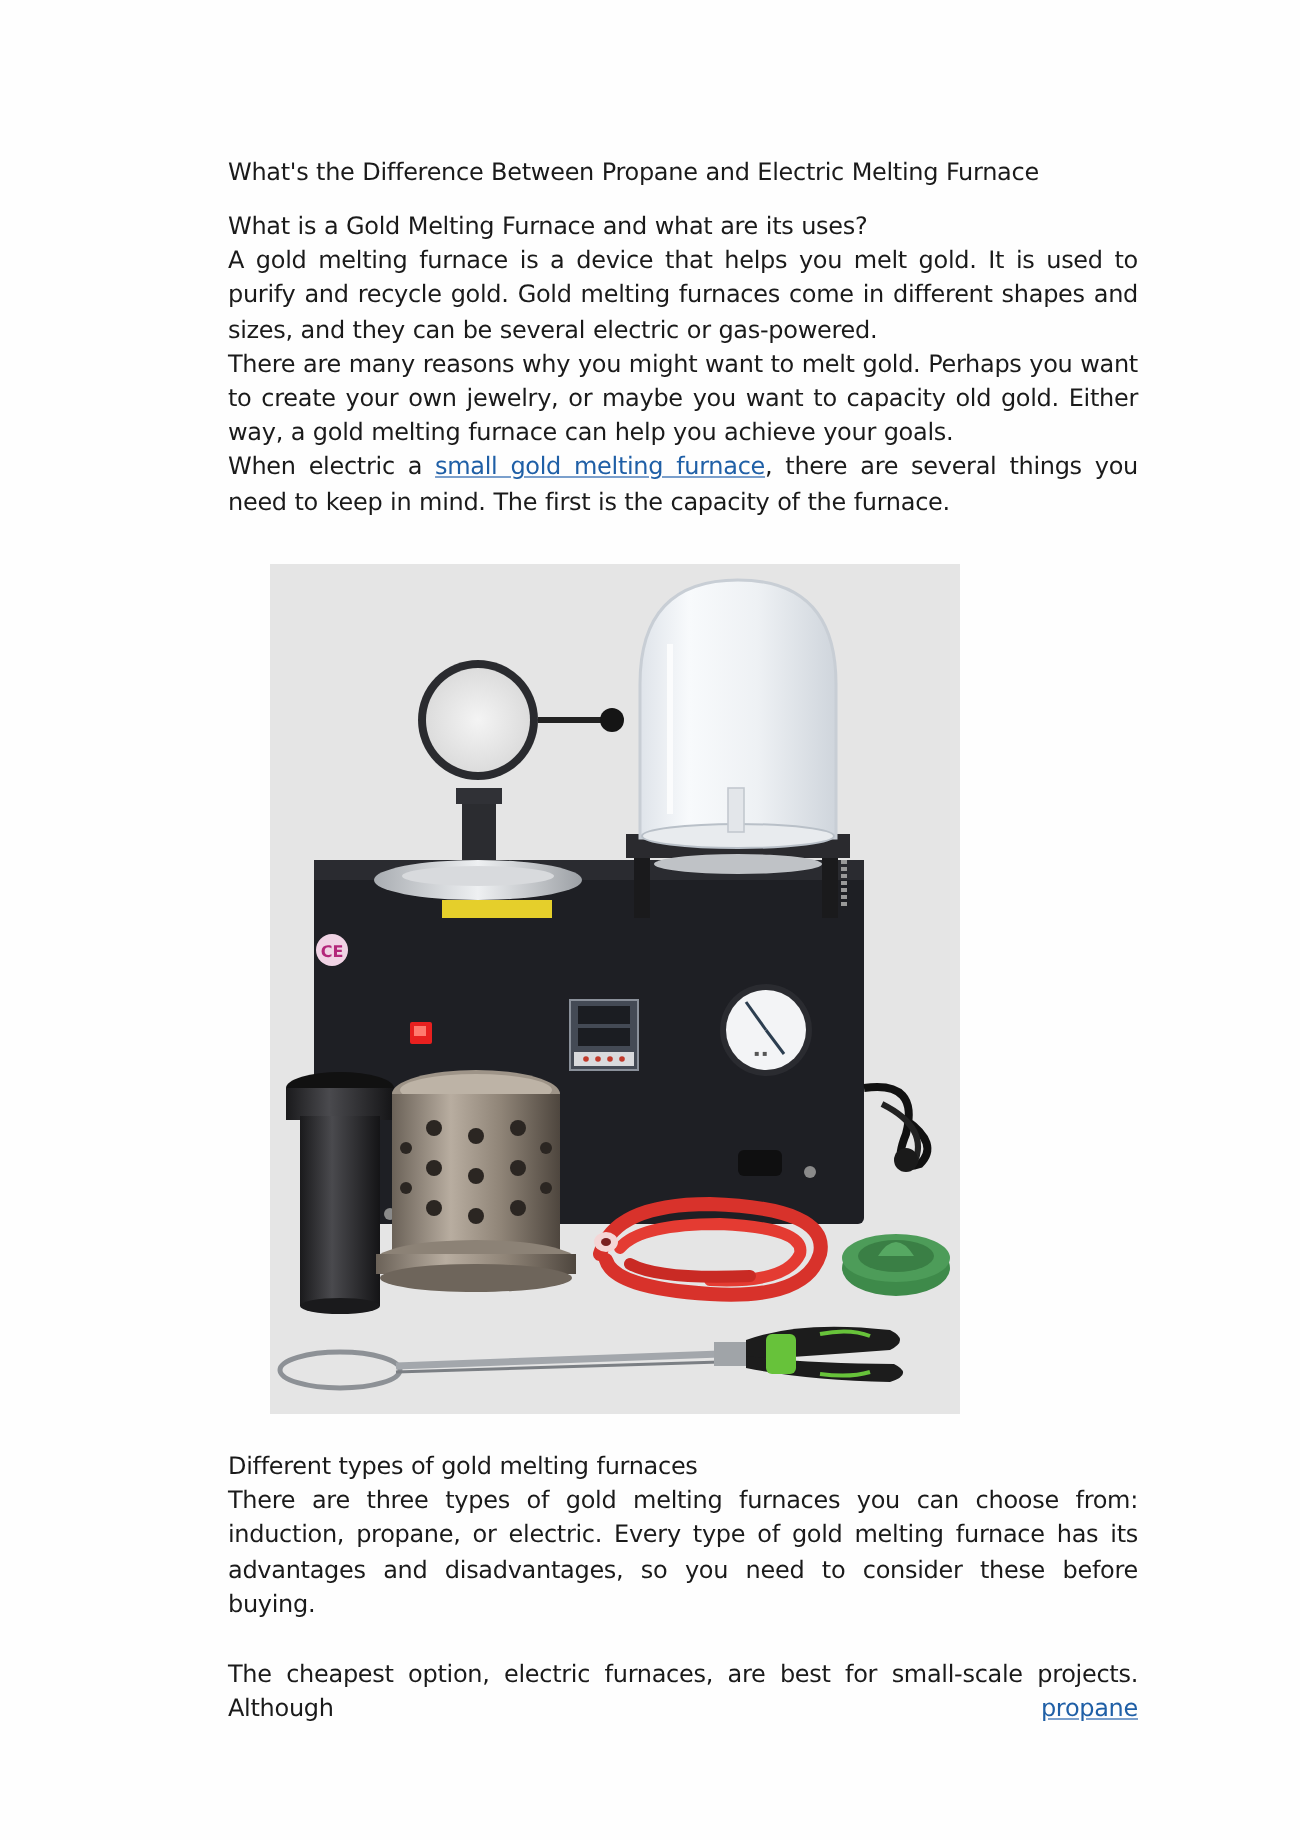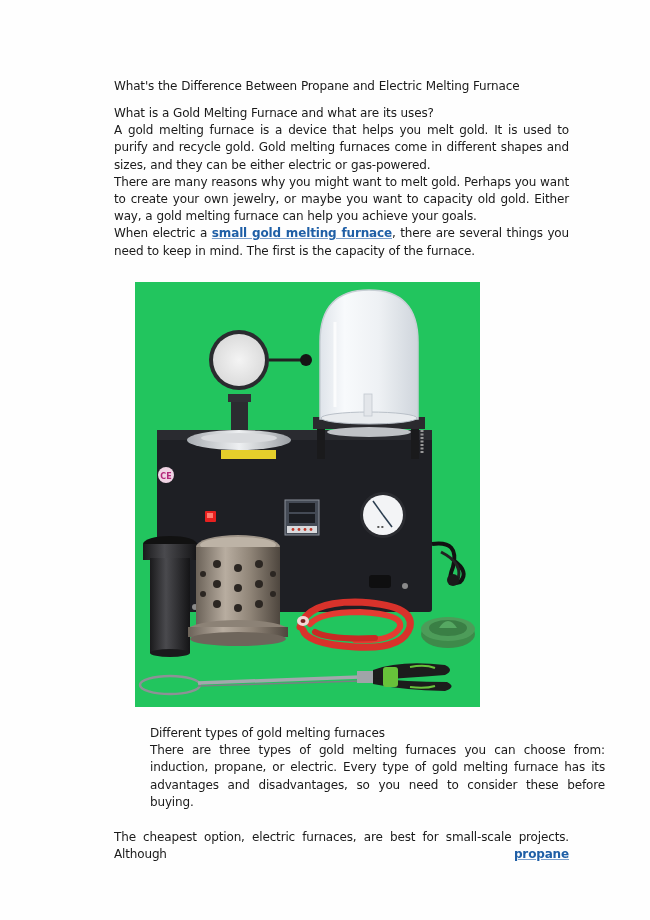--- a/index.html
+++ b/index.html
@@ -30,51 +30,50 @@
       text-align: justify;
       letter-spacing: -0.15px;
       word-spacing: 0.2px;
     }
     .line-left { text-align: left; }
     .link {
       color: #1f5fa6;
       text-decoration: underline;
       text-decoration-color: #7a9fcc;
       cursor: pointer;
-      font-weight: bold;
     }
     .p { margin: 0; }
 
     #title { top: 78px; }
     #sec1 { top: 105px; }
-    #sec2 { top: 725px; margin-left: 36px; }
+    #sec2 { top: 725px; }
     #para-last { top: 813px; margin-top: 16px; }
 
     
     .product-image {
       position: absolute;
       left: 135px;
       top: 282px;
       width: 345px;
       height: 425px;
-      background: #22c55e;
+      background: #e5e5e5;
     }
   </style>
 </head>
 <body>
 
 <div class="page">
 
   <div class="text-block line-left" id="title">
     <p class="p">What's the Difference Between Propane and Electric Melting Furnace</p>
   </div>
 
   <div class="text-block" id="sec1">
     <p class="p line-left" style="">What is a Gold Melting Furnace and what are its uses?</p>
-    <p class="p">A gold melting furnace is a device that helps you melt gold. It is used to purify and recycle gold. Gold melting furnaces come in different shapes and sizes, and they can be either electric or gas-powered.</p>
+    <p class="p">A gold melting furnace is a device that helps you melt gold. It is used to purify and recycle gold. Gold melting furnaces come in different shapes and sizes, and they can be several electric or gas-powered.</p>
     <p class="p">There are many reasons why you might want to melt gold. Perhaps you want to create your own jewelry, or maybe you want to capacity old gold. Either way, a gold melting furnace can help you achieve your goals.</p>
     <p class="p"><span>When electric a </span><a class="link">small gold melting furnace</a><span>, there are several things you need to keep in mind. The first is the capacity of the furnace.</span></p>
   </div>
 
   <div class="product-image" title="Electric vacuum gold melting and casting furnace with accessories: glass bell jar, viewing window, digital temperature controller, pressure gauge, graphite crucible, perforated steel flask, red vacuum hose, green rubber gasket, and crucible tongs">
     <svg width="345" height="425" viewBox="0 0 345 425" xmlns="http://www.w3.org/2000/svg">
       <defs>
         <linearGradient id="glass" x1="0" x2="1" y1="0" y2="0">
           <stop offset="0" stop-color="#dfe4ea"></stop>
           <stop offset="0.25" stop-color="#f8fafc"></stop>

